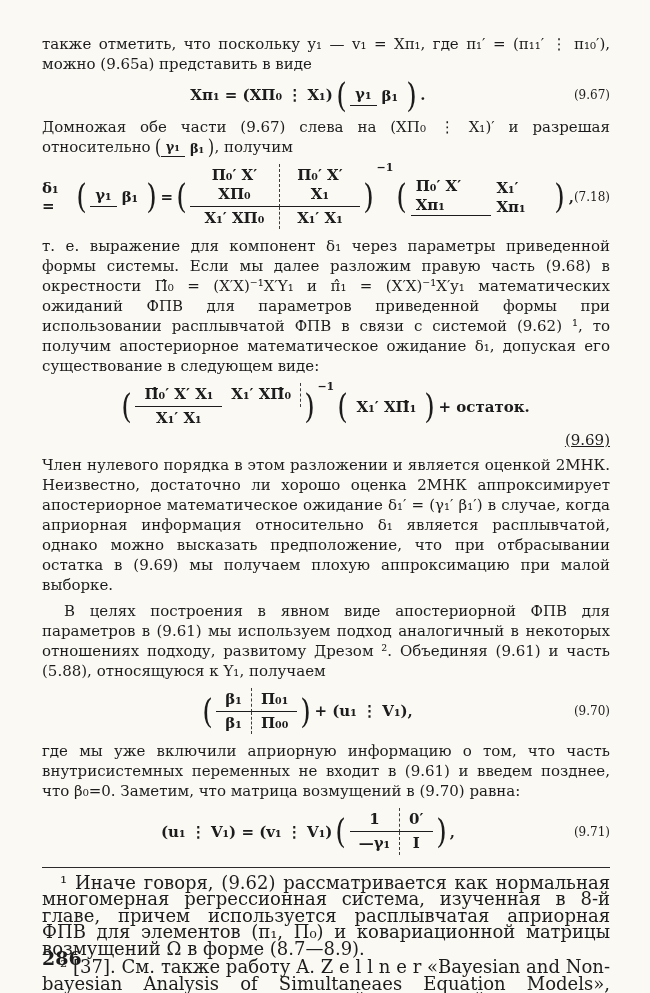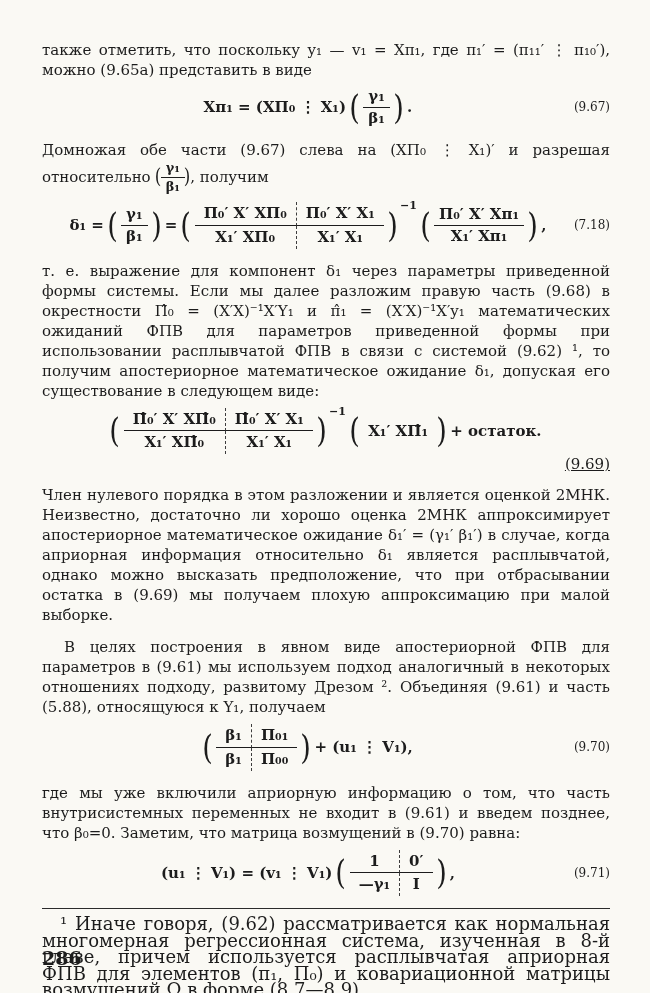--- a/index.html
+++ b/index.html
@@ -8,21 +8,21 @@
     position: relative;
     width: 650px; height: 993px;
     margin: 0 auto;
     background: #faf9f4;
     color: #1c1c1c;
     font-family: "DejaVu Serif", "Liberation Serif", serif;
     padding: 28px 40px 20px 42px;
     overflow: hidden;
   }
   .para {
-    margin: 12px 0 2px 0;
+    margin: 6px 0 2px 0;
     font-size: 15px;
     line-height: 20px;
     text-align: justify;
   }
   .para.indent { text-indent: 22px; }
 
   
   .eq {
     display: flex;
     align-items: center;
@@ -45,22 +45,22 @@
     font-size: 34px;
     line-height: 0.85;
     display: inline-block;
     transform: scaleX(0.8);
     margin: 0 -2px;
   }
   .bp.sm { font-size: 21px; }
 
   .frac {
     display: inline-flex;
-    flex-direction: column;
-    align-items: center;
+    flex-direction: row;
+    align-items: flex-end;
     line-height: 1.25;
   }
   .frac > .num { padding: 0 5px 1px 5px; border-bottom: 1px solid #1c1c1c; }
   .frac > .den { padding: 1px 5px 0 5px; }
 
   .pmat { display: inline-grid; grid-template-columns: auto auto; }
   .pmat > span { padding: 2px 9px; text-align: center; line-height: 1.25; }
   .pmat > .r1 { border-bottom: 1px solid #1c1c1c; }
   .pmat > .c1 { border-right: 1px dashed #3d3d3d; }
 
@@ -159,21 +159,20 @@
     </span>
     <span class="eqnum">(7.18)</span>
   </div>
 
   <p class="para">т. е. выражение для компонент δ₁ через параметры приведенной формы системы. Если мы далее разложим правую часть (9.68) в окрестности Π̂₀ = (X′X)⁻¹X′Y₁ и π̂₁ = (X′X)⁻¹X′y₁ математических ожиданий ФПВ для параметров приведенной формы при использовании расплывчатой ФПВ в связи с системой (9.62) ¹, то получим апостериорное математическое ожидание δ₁, допуская его существование в следующем виде:</p>
 
   <div class="eq" style="margin-bottom:0;">
     <span class="m">
       <span class="bp">(</span>
       <span class="pmat">
-        <span class="r1 c1">Π̂₀′ X′ XΠ̂₀</span>
         <span class="r1">Π̂₀′ X′ X₁</span>
         <span class="c1">X₁′ XΠ̂₀</span>
         <span>X₁′ X₁</span>
       </span>
       <span class="bp">)</span>
       <span class="msup">−1</span>
       <span class="bp">(</span>
       <span class="frac">
         <span class="den">X₁′ XΠ̂₁</span>
       </span>

